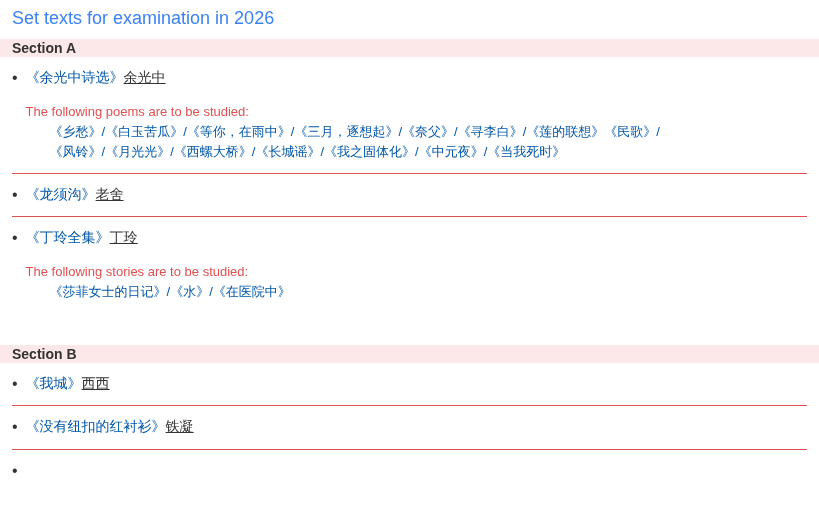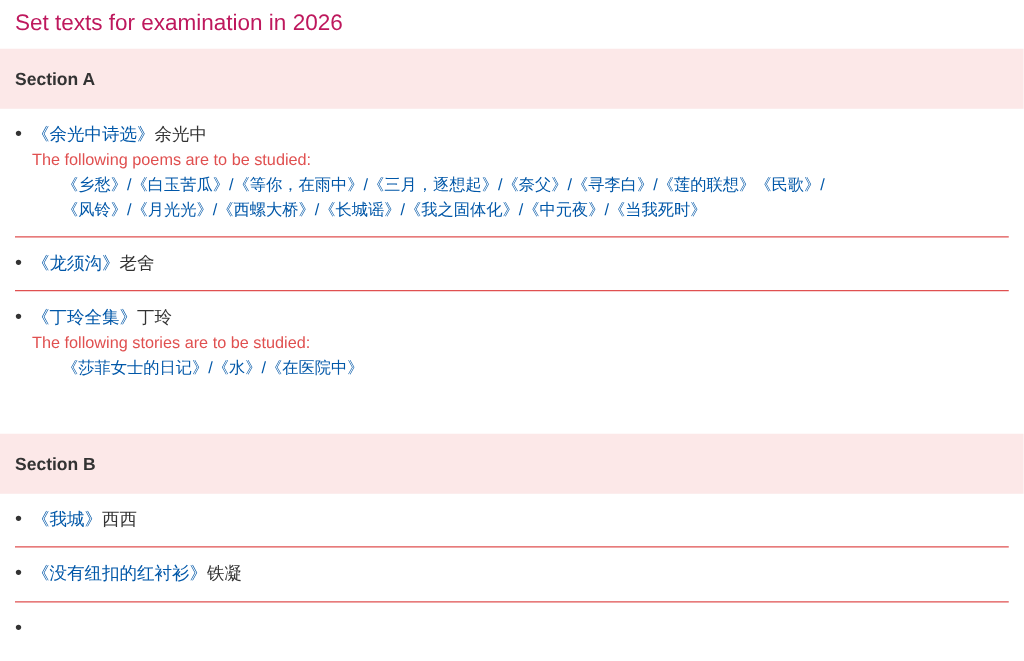--- a/index.html
+++ b/index.html
@@ -13,27 +13,27 @@
       background: #fff;
       color: #333;
       font-size: 14px;
       width: 819px;
       min-height: 529px;
     }
 
     .page-title {
       font-size: 18px;
       font-weight: normal;
-      color: #be185d;
+      color: #3b82f6;
       padding: 8px 12px 10px 12px;
     }
 
     .section-header {
       background-color: #fce8e8;
-      padding: 16px 12px;
+      padding: 1px 12px;
       font-weight: bold;
       font-size: 14px;
       color: #333;
     }
 
     .section-content {
       padding: 0 12px;
     }
 
     .list-item {
@@ -64,26 +64,27 @@
       color: #0057a8;
       font-size: 14px;
       line-height: 1.5;
       text-align: right;
     }
 
     .item-subtitle {
       display: inline;
       color: #333;
       font-size: 14px;
+      text-decoration: underline;
     }
 
     .study-note {
       color: #e05050;
       font-size: 13px;
-      margin-top: 0;
+      margin-top: 14px;
       line-height: 1.5;
     }
 
     .study-texts {
       color: #0057a8;
       font-size: 13px;
       line-height: 1.6;
       margin-left: 24px;
     }
 

